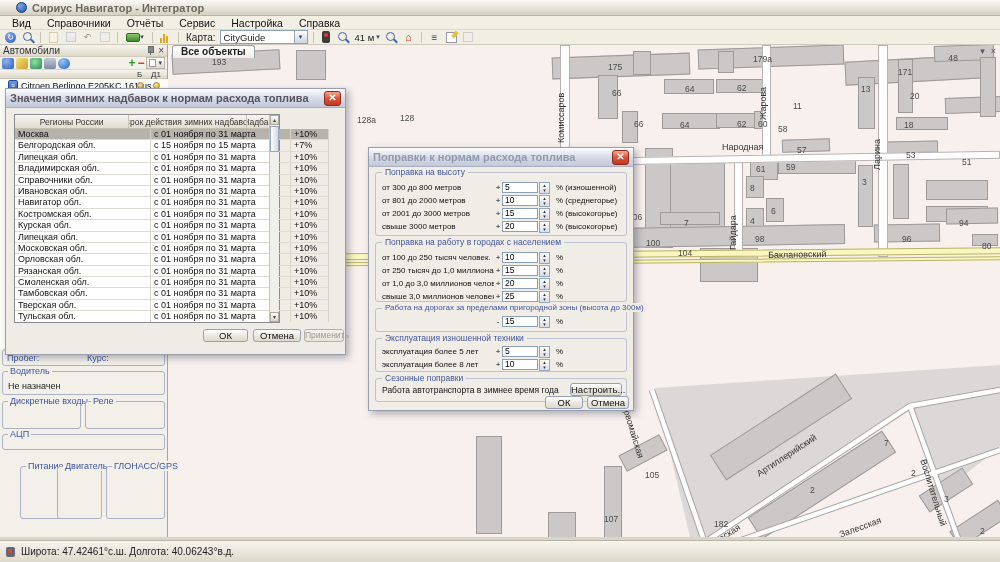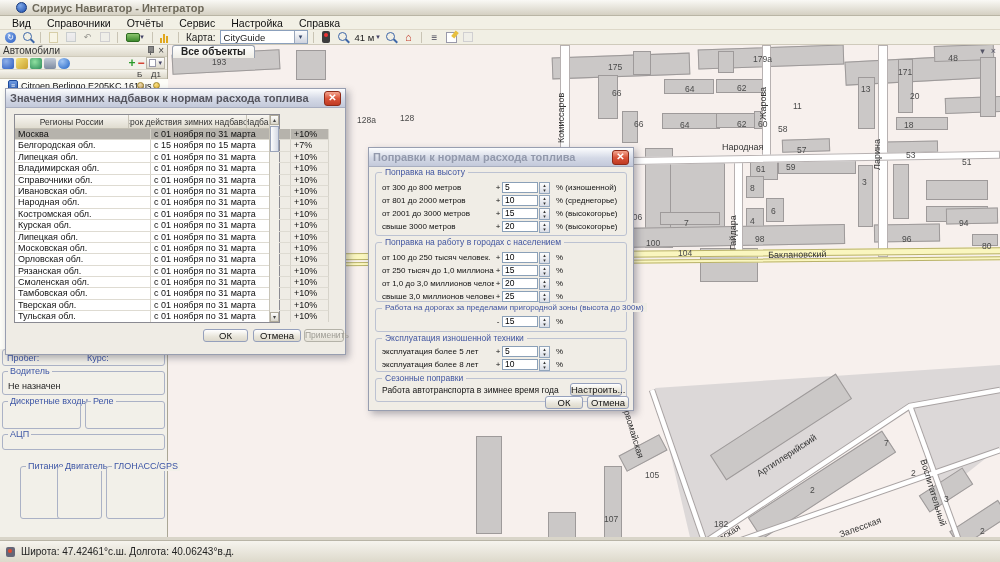--- a/index.html
+++ b/index.html
@@ -438,21 +438,21 @@
             <div class="wc1">Справочники обл.</div>
             <div class="wc2">с 01 ноября по 31 марта</div>
             <div class="wc3">+10%</div>
           </div>
           <div class="trow">
             <div class="wc1">Ивановская обл.</div>
             <div class="wc2">с 01 ноября по 31 марта</div>
             <div class="wc3">+10%</div>
           </div>
           <div class="trow">
-            <div class="wc1">Народная обл.</div>
+            <div class="wc1">Навигатор обл.</div>
             <div class="wc2">с 01 ноября по 31 марта</div>
             <div class="wc3">+10%</div>
           </div>
           <div class="trow">
             <div class="wc1">Костромская обл.</div>
             <div class="wc2">с 01 ноября по 31 марта</div>
             <div class="wc3">+10%</div>
           </div>
           <div class="trow">
             <div class="wc1">Курская обл.</div>

